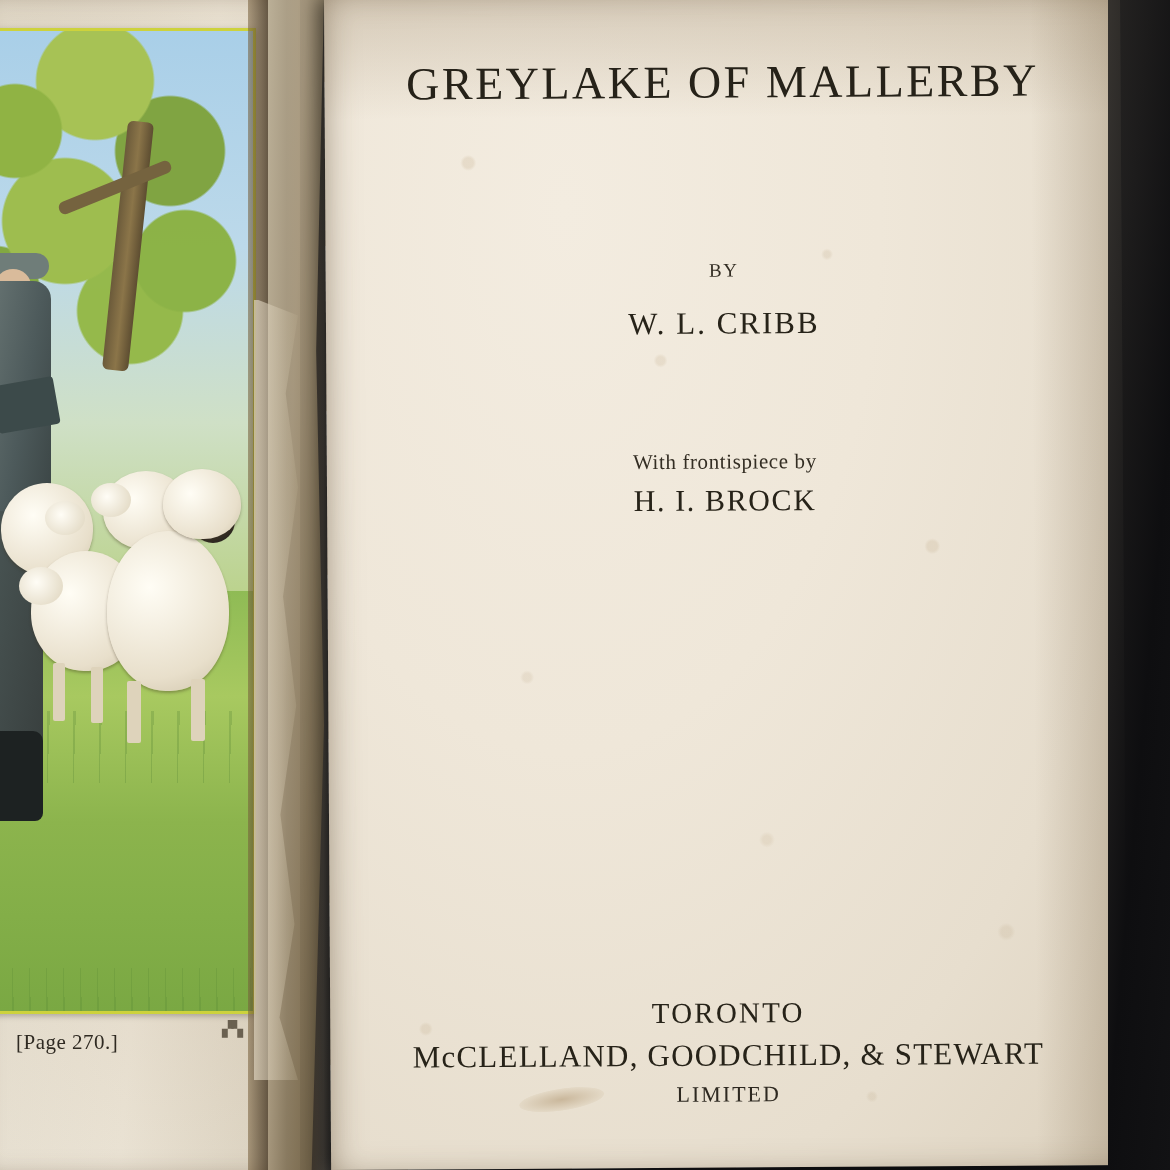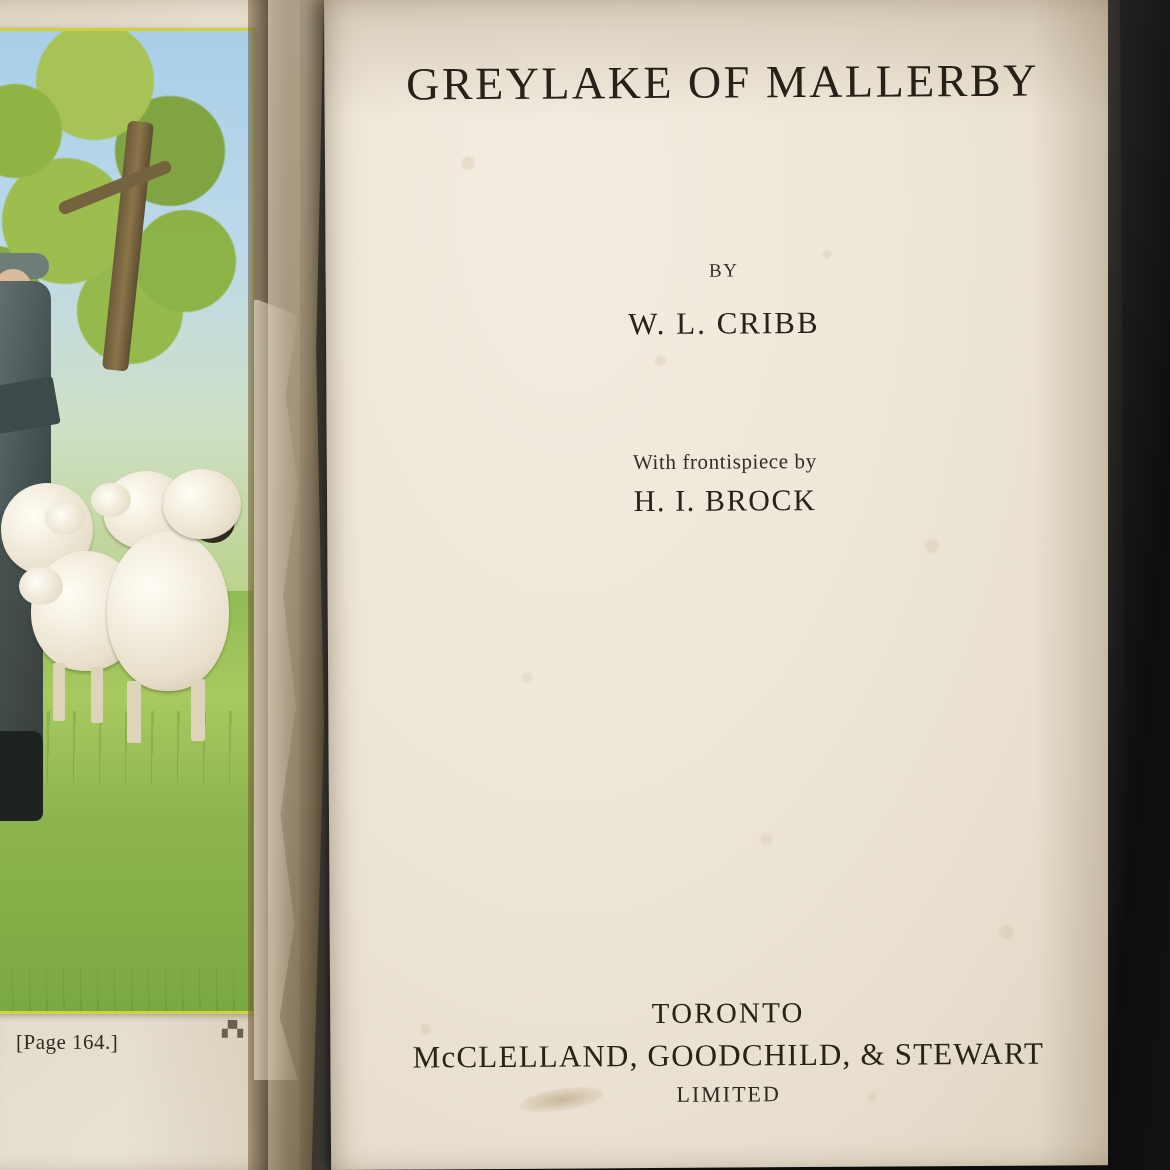--- a/index.html
+++ b/index.html
@@ -355,21 +355,21 @@
       <div class="sheep-head" style="left:96px;  top:452px; width:40px; height:34px;"></div>
 
       <div class="sheep" style="left:112px; top:500px; width:122px; height:160px;"></div>
       <div class="sheep-head dark" style="left:196px; top:468px; width:44px; height:44px;"></div>
       <div class="leg" style="left:132px; top:650px; width:14px; height:62px;"></div>
       <div class="leg" style="left:196px; top:648px; width:14px; height:62px;"></div>
 
       <div class="sheep" style="left:168px; top:438px; width:78px; height:70px;"></div>
     </div>
 
-    <div class="page-caption">[Page 164.]</div>
+    <div class="page-caption">[Page 270.]</div>
     <div class="plate-tear">▞▚</div>
   </div>
 
   <div class="gutter"></div>
   <div class="gutter-edge"></div>
   <div class="torn-strip"></div>
 
   <div class="right-page">
     <div class="foxing"></div>
     <div class="topshade"></div>

